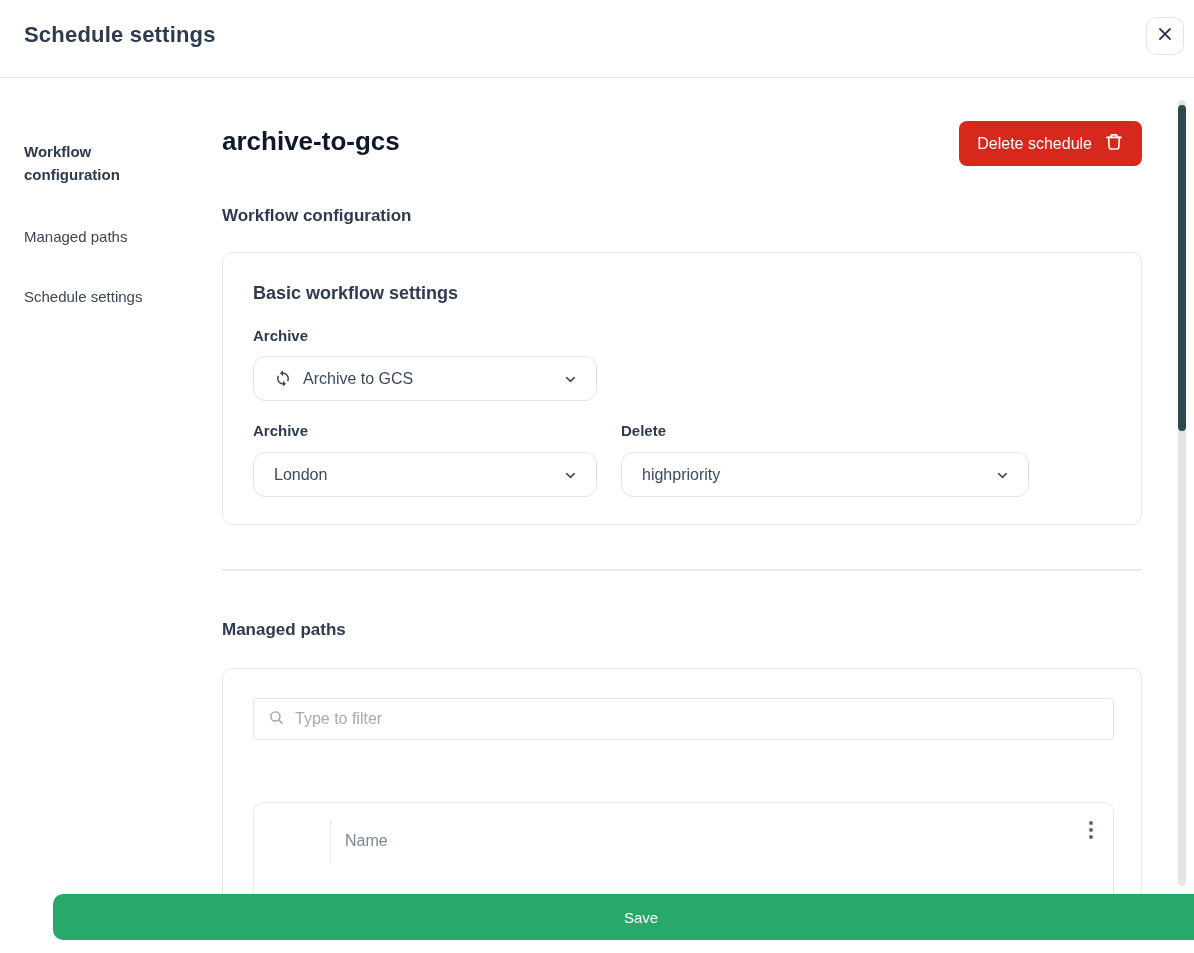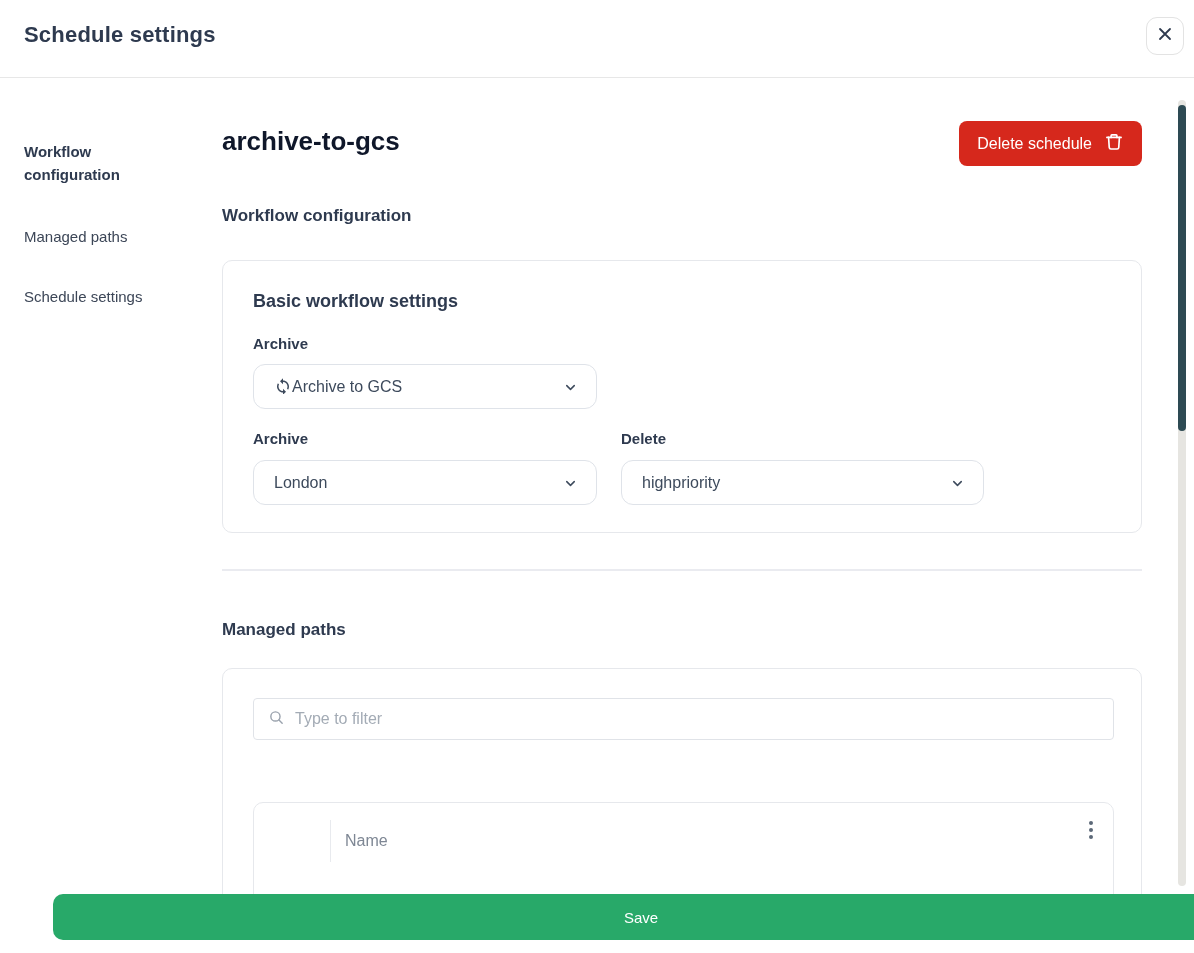--- a/index.html
+++ b/index.html
@@ -21,33 +21,33 @@
 
   
   .page-title { position: absolute; left: 222px; top: 126px; font-size: 26px; font-weight: 700; color: #0f172a; }
   .delete-btn { position: absolute; right: 52px; top: 121px; height: 45px; padding: 0 18px; background: #d6281c; border: none; border-radius: 8px; color: #fff; font-size: 16px; font-family: inherit; display: flex; align-items: center; gap: 12px; cursor: pointer; text-align: right; }
 
   .section-heading { position: absolute; left: 222px; font-size: 17px; font-weight: 700; color: #2e3a4f; }
   .sh-1 { top: 206px; }
   .sh-2 { top: 620px; }
 
   .card { position: absolute; left: 222px; width: 920px; background: #fff; border: 1px solid #e6e8ec; border-radius: 10px; }
-  .card-1 { top: 260px; height: 273px; }
+  .card-1 { top: 252px; height: 273px; }
   .card-2 { top: 668px; height: 272px; overflow: hidden; }
 
   .card-title { position: absolute; left: 30px; top: 30px; font-size: 18px; font-weight: 700; color: #2e3a4f; }
   .field-label { position: absolute; font-size: 15px; font-weight: 700; color: #2e3a4f; }
   .fl-workflow { left: 30px; top: 74px; }
   .fl-source { left: 30px; top: 169px; }
   .fl-queue { left: 398px; top: 169px; }
 
-  .select { position: absolute; height: 45px; background: #fff; border: 1px solid #dfe3e9; border-radius: 12px; display: flex; align-items: center; padding: 0 20px; gap: 0; font-size: 16px; color: #3d4a5c; cursor: pointer; }
+  .select { position: absolute; height: 45px; background: #fff; border: 1px solid #dfe3e9; border-radius: 12px; display: flex; align-items: center; padding: 0 20px; gap: 11px; font-size: 16px; color: #3d4a5c; cursor: pointer; }
   .sel-workflow { left: 30px; top: 103px; width: 344px; }
   .sel-source { left: 30px; top: 199px; width: 344px; }
-  .sel-queue { left: 398px; top: 199px; width: 363px; }
+  .sel-queue { left: 398px; top: 199px; width: 408px; }
   .select .chevron { position: absolute; right: 18px; top: 15px; }
 
   .divider { position: absolute; left: 222px; top: 569px; width: 920px; height: 2px; background: #eaebf0; }
 
   
   .filter-box { position: absolute; left: 30px; top: 29px; width: 861px; height: 42px; border: 1px solid #e0e3e8; border-radius: 4px; display: flex; align-items: center; padding: 0 14px; gap: 10px; background: #fff; }
   .filter-box input { border: none; outline: none; flex: 1; font-size: 16px; font-family: inherit; color: #3d4a5c; background: transparent; }
   .filter-box input::placeholder { color: #a3abb5; }
 
   .inner-table { position: absolute; left: 30px; top: 90px; width: 861px; height: 182px; border: 1px solid #e6e8ec; border-radius: 10px; background: #fff; margin-top: 43px; }

